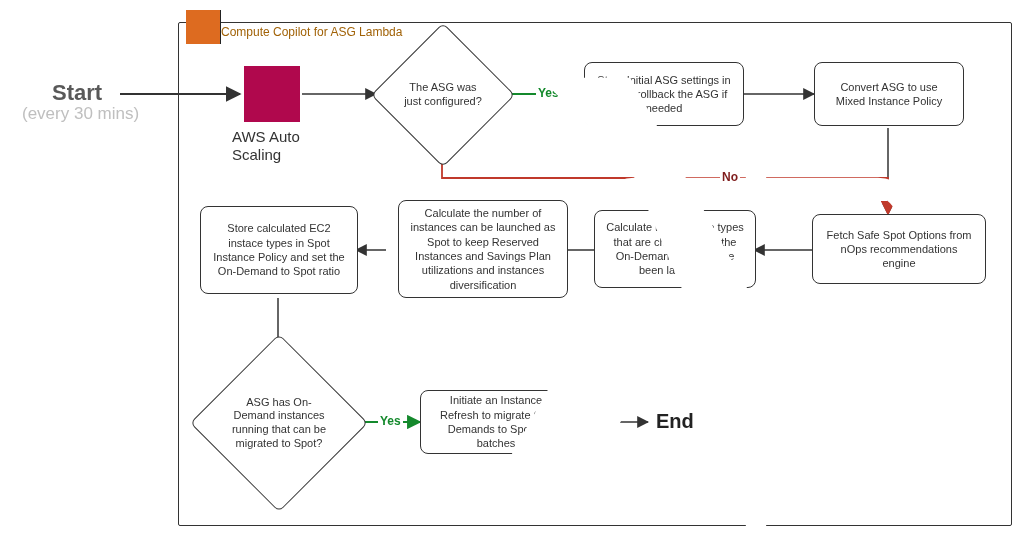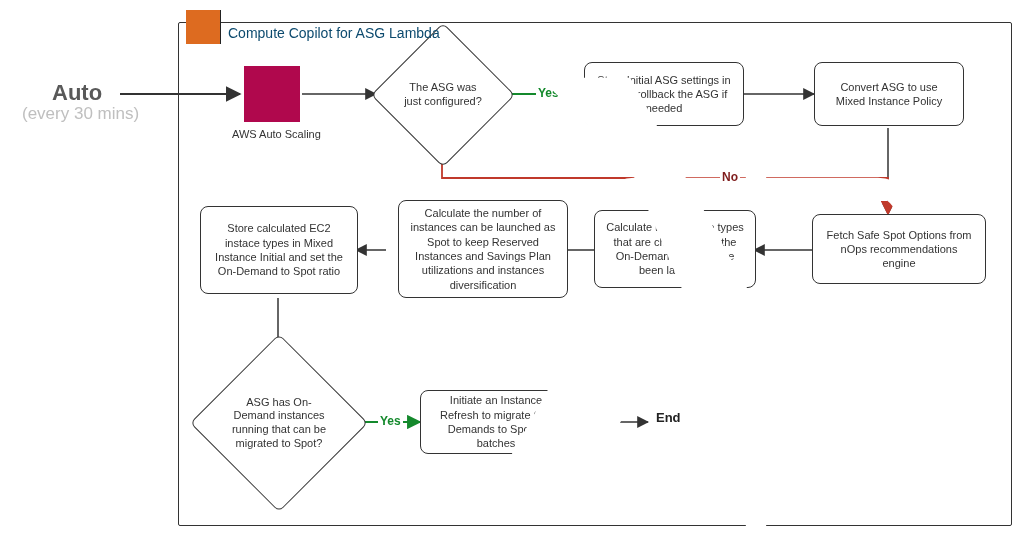--- a/index.html
+++ b/index.html
@@ -1,28 +1,28 @@
 <!DOCTYPE html>
 <html><head>
 <meta charset="utf-8">
 <style>
   html,body{margin:0;padding:0;font-family:Arial,Helvetica,sans-serif;background:#fff}
   .canvas{position:relative;width:1024px;height:542px}
   .outer{position:absolute;left:178px;top:22px;width:832px;height:502px;border:1px solid #333;border-radius:2px}
   .lambda-badge{position:absolute;left:186px;top:10px;width:34px;height:34px;background:#dd6b20;display:flex;align-items:center;justify-content:center;color:#fff;z-index:2}
   .lambda-shadow{position:absolute;left:203px;top:10px;width:18px;height:34px;background:#222;z-index:1}
-  .lambda-label{position:absolute;left:228px;top:25px;font-size:14px;color:#0c4a6e;z-index:2}
+  .lambda-label{position:absolute;left:221px;top:25px;font-size:12px;color:#a16207;z-index:2}
   .start-title{position:absolute;left:52px;top:80px;font-size:22px;font-weight:bold;color:#595959}
   .start-sub{position:absolute;left:22px;top:104px;font-size:17px;color:#bfbfbf}
   .aws-icon{position:absolute;left:244px;top:66px;width:56px;height:56px;background:#b0084d;display:flex;align-items:center;justify-content:center;color:#fff}
-  .aws-label{position:absolute;left:232px;top:128px;width:100px;font-size:11px;color:#333;line-height:1.2}
+  .aws-label{position:absolute;left:232px;top:128px;width:100px;font-size:15px;color:#333;line-height:1.2}
   .diamond{position:absolute;border:1px solid #333;background:#fff;transform:rotate(45deg);border-radius:6px}
   .diamond-inner{position:absolute;inset:0;transform:rotate(-45deg);display:flex;align-items:center;justify-content:center;text-align:center;font-size:11px;padding:10px;color:#333;line-height:1.25}
   .box{position:absolute;border:1px solid #333;border-radius:8px;background:#fff;display:flex;align-items:center;justify-content:center;text-align:center;font-size:11px;padding:8px 10px;color:#333;line-height:1.3}
-  .end-label{position:absolute;font-size:13px;font-weight:bold;color:#222}
+  .end-label{position:absolute;font-size:20px;font-weight:bold;color:#222}
   .edge-label{position:absolute;font-size:12px;font-weight:bold;background:#fff;padding:0 2px}
   .yes{color:#14892c}
   .no{color:#7f1d1d}
   svg{position:absolute;left:0;top:0;width:1024px;height:542px;pointer-events:none}
 </style>
 </head>
 <body>
 
 <div class="canvas">
 
@@ -68,21 +68,21 @@
 
   <div class="lambda-shadow"></div>
   <div class="lambda-badge">
     <svg width="22" height="22" viewBox="0 0 24 24">
         <path d="M4 3h5l10 18h-5L9.5 9 6 15H3l5-9-4-3z" fill="none"></path>
         <path d="M5 3h4l10 18h-4L9 7 5 3zM3 21l4.5-8 2 3.6L7 21H3z" fill="#fff"></path>
       </svg>
   </div>
   <div class="lambda-label">Compute Copilot for ASG Lambda</div>
 
-  <div class="start-title">Auto</div>
+  <div class="start-title">Start</div>
   <div class="start-sub">(every 30 mins)</div>
 
   <div class="aws-icon">
     <svg width="36" height="36" viewBox="0 0 40 40" fill="none" stroke="#fff" stroke-width="1.5">
       <rect x="9" y="9" width="22" height="22" rx="2"></rect>
       <path d="M20 6v6M20 28v6M6 20h6M28 20h6" marker-end=""></path>
       <path d="M20 9l-3 3M20 9l3 3M20 31l-3-3M20 31l3-3M9 20l3-3M9 20l3 3M31 20l-3-3M31 20l-3 3"></path>
     </svg>
   </div>
   <div class="aws-label">AWS Auto Scaling</div>
@@ -105,21 +105,21 @@
 
   <div class="box" style="left:594px;top:210px;width:140px;height:60px">
     <span>Calculate the instance types that are cheaper than the On-Demand would have been launched</span>
   </div>
 
   <div class="box" style="left:398px;top:200px;width:148px;height:80px">
     <span>Calculate the number of instances can be launched as Spot to keep Reserved Instances and Savings Plan utilizations and instances diversification</span>
   </div>
 
   <div class="box" style="left:200px;top:206px;width:136px;height:70px">
-    <span>Store calculated EC2 instace types in Mixed Instance Initial and set the On-Demand to Spot ratio</span>
+    <span>Store calculated EC2 instace types in Spot Instance Policy and set the On-Demand to Spot ratio</span>
   </div>
 
   <div class="diamond" style="left:216px;top:360px;width:124px;height:124px">
     <div class="diamond-inner" style="font-size:11px">ASG has On-Demand instances running that can be migrated to Spot?</div>
   </div>
 
   <div class="box" style="left:420px;top:390px;width:130px;height:46px">
     <span>Initiate an Instance Refresh to migrate On-Demands to Spot in batches</span>
   </div>
 

